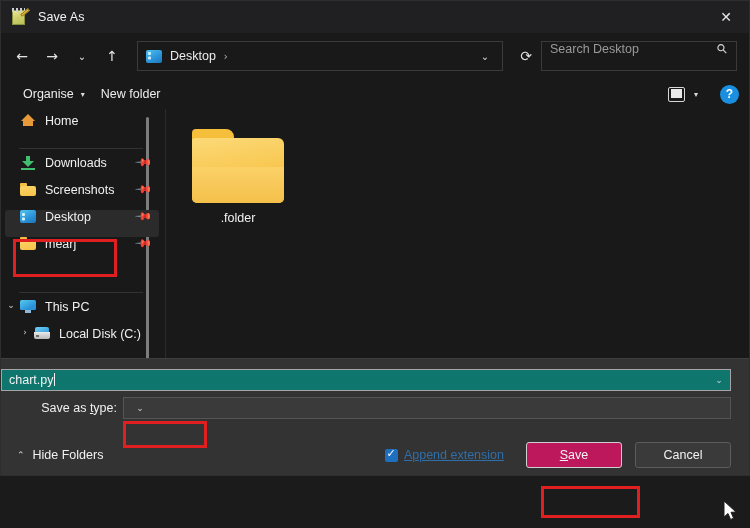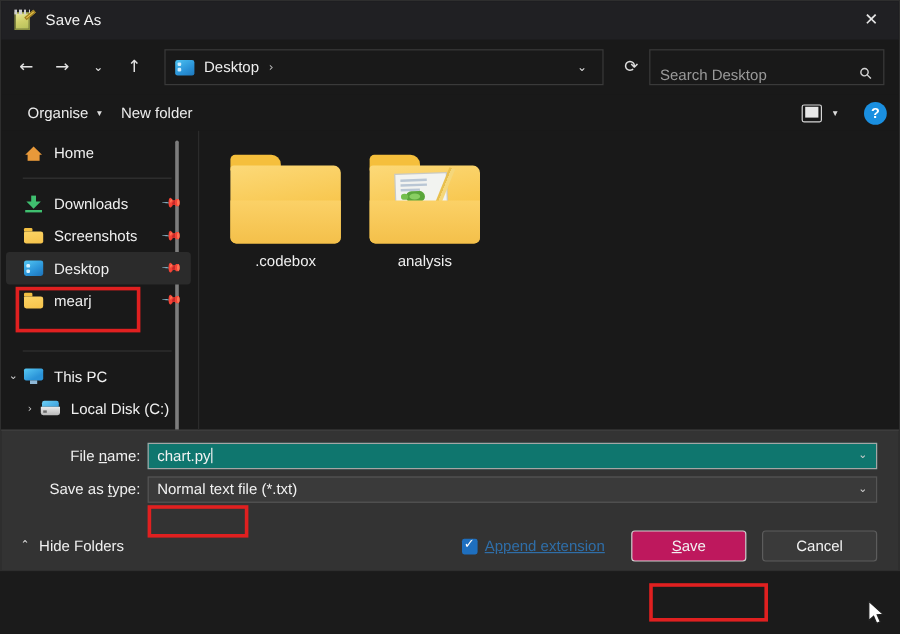--- a/index.html
+++ b/index.html
@@ -107,21 +107,21 @@
     font-family: "DejaVu Sans", sans-serif;
   }
   .refresh-btn {
     width: 30px; height: 30px; flex: none;
     display: flex; align-items: center; justify-content: center;
     color: #e0e0e0; font-size: 14px; font-family: "DejaVu Sans", sans-serif;
   }
   .searchbox {
     width: 196px; height: 30px; flex: none;
     border: 1px solid #3a3a3a; background: #191919;
-    display: flex; align-items: flex-end; padding: 0 8px;
+    display: flex; align-items: flex-start; padding: 0 8px;
   }
   .searchbox .ph { flex: 1; font-size: 12.5px; color: #9a9a9a; }
   .searchbox .mag {
     color: #d2d2d2; font-size: 13px; font-family: "DejaVu Sans", sans-serif;
     transform: rotate(-45deg) translateY(-1px);
   }
 
   
   .toolbar {
     height: 30px; min-height: 30px;
@@ -162,21 +162,21 @@
     position: relative;
     border-right: 1px solid #2b2b2b;
     padding-top: 5px;
     overflow: hidden;
   }
   .sb-scroll {
     position: absolute; right: 16px; top: 8px;
     width: 3px; height: 282px; background: #7d7d7d; border-radius: 2px;
   }
   .sb-item {
-    height: 27px; display: flex; align-items: center;
+    height: 27px; display: flex; align-items: flex-start;
     padding-left: 14px; padding-right: 8px;
     position: relative; border-radius: 3px;
     margin: 0 6px 0 4px;
   }
   .sb-item.selected { background: #2b2b2b; }
   .sb-label {
     font-size: 12.5px; color: #f0f0f0; white-space: nowrap;
     overflow: hidden;
   }
   .sb-ico { width: 18px; flex: none; display: flex; align-items: center; justify-content: center; margin-right: 8px; }
@@ -559,60 +559,41 @@
     </div>
 
     <div class="filepane">
 
       <div class="file-item">
         <div class="big-folder">
           <div class="btab"></div>
             <div class="bbody"></div>
             <div class="bfront"></div>
         </div>
-        <div class="file-name">.codebox</div>
-      </div>
-
-      <div class="file-item">
-        <div class="big-folder">
-          <div class="btab"></div>
-            <div class="bbody"></div>
-          <div class="doc-preview">
-            <span class="ln" style="top:4px;"></span>
-            <span class="ln" style="top:8px;"></span>
-            <span class="ln" style="top:12px;width:16px;"></span>
-            <span class="turtle"></span>
-          </div>
-          <div class="pencil-big"></div>
-          <div class="bfront"></div>
-        </div>
-        <div class="file-name">analysis</div>
-      </div>
+        <div class="file-name">.folder</div>
+      </div>
+
 
     </div>
   </div>
 
   <div class="bottom">
 
     <div class="form-row">
-      <div class="form-label">
-        <span>File </span><u>n</u><span>ame:</span>
-      </div>
       <div class="combo focused">
         <span class="val"><span>chart.py</span><span class="caret-bar"></span></span>
         <span class="chev">⌄</span>
       </div>
     </div>
 
     <div class="form-row">
       <div class="form-label">
         <span>Save as </span><u>t</u><span>ype:</span>
       </div>
       <div class="combo">
-        <span class="val">Normal text file (*.txt)</span>
         <span class="chev">⌄</span>
       </div>
     </div>
 
     <div class="actions">
       <div class="hide-folders">
         <span class="chev">⌃</span>
         <span>Hide Folders</span>
       </div>
       <div class="act-spacer"></div>

